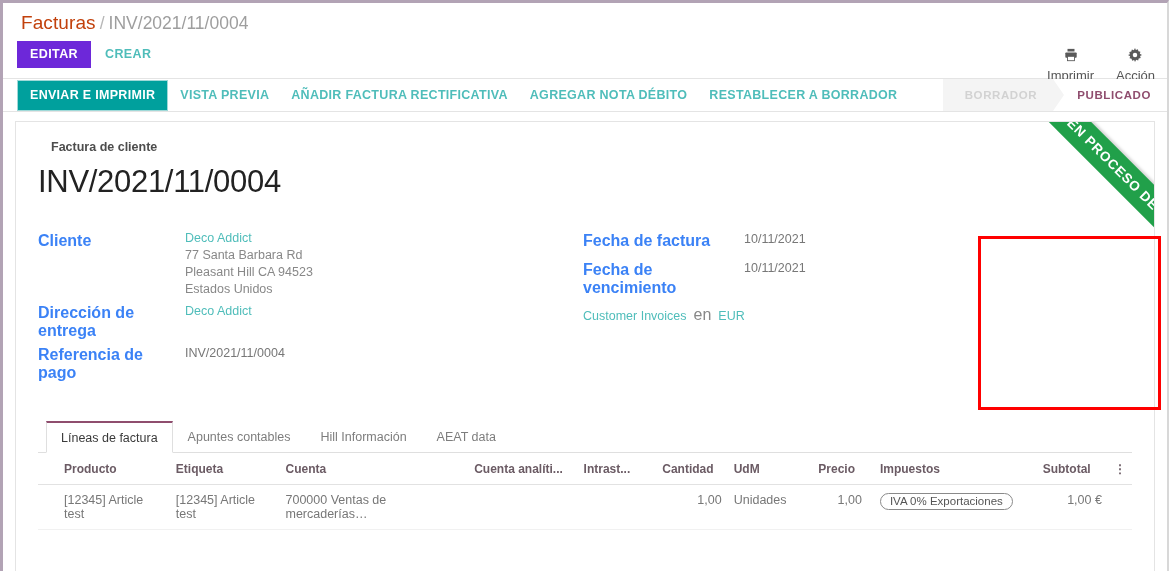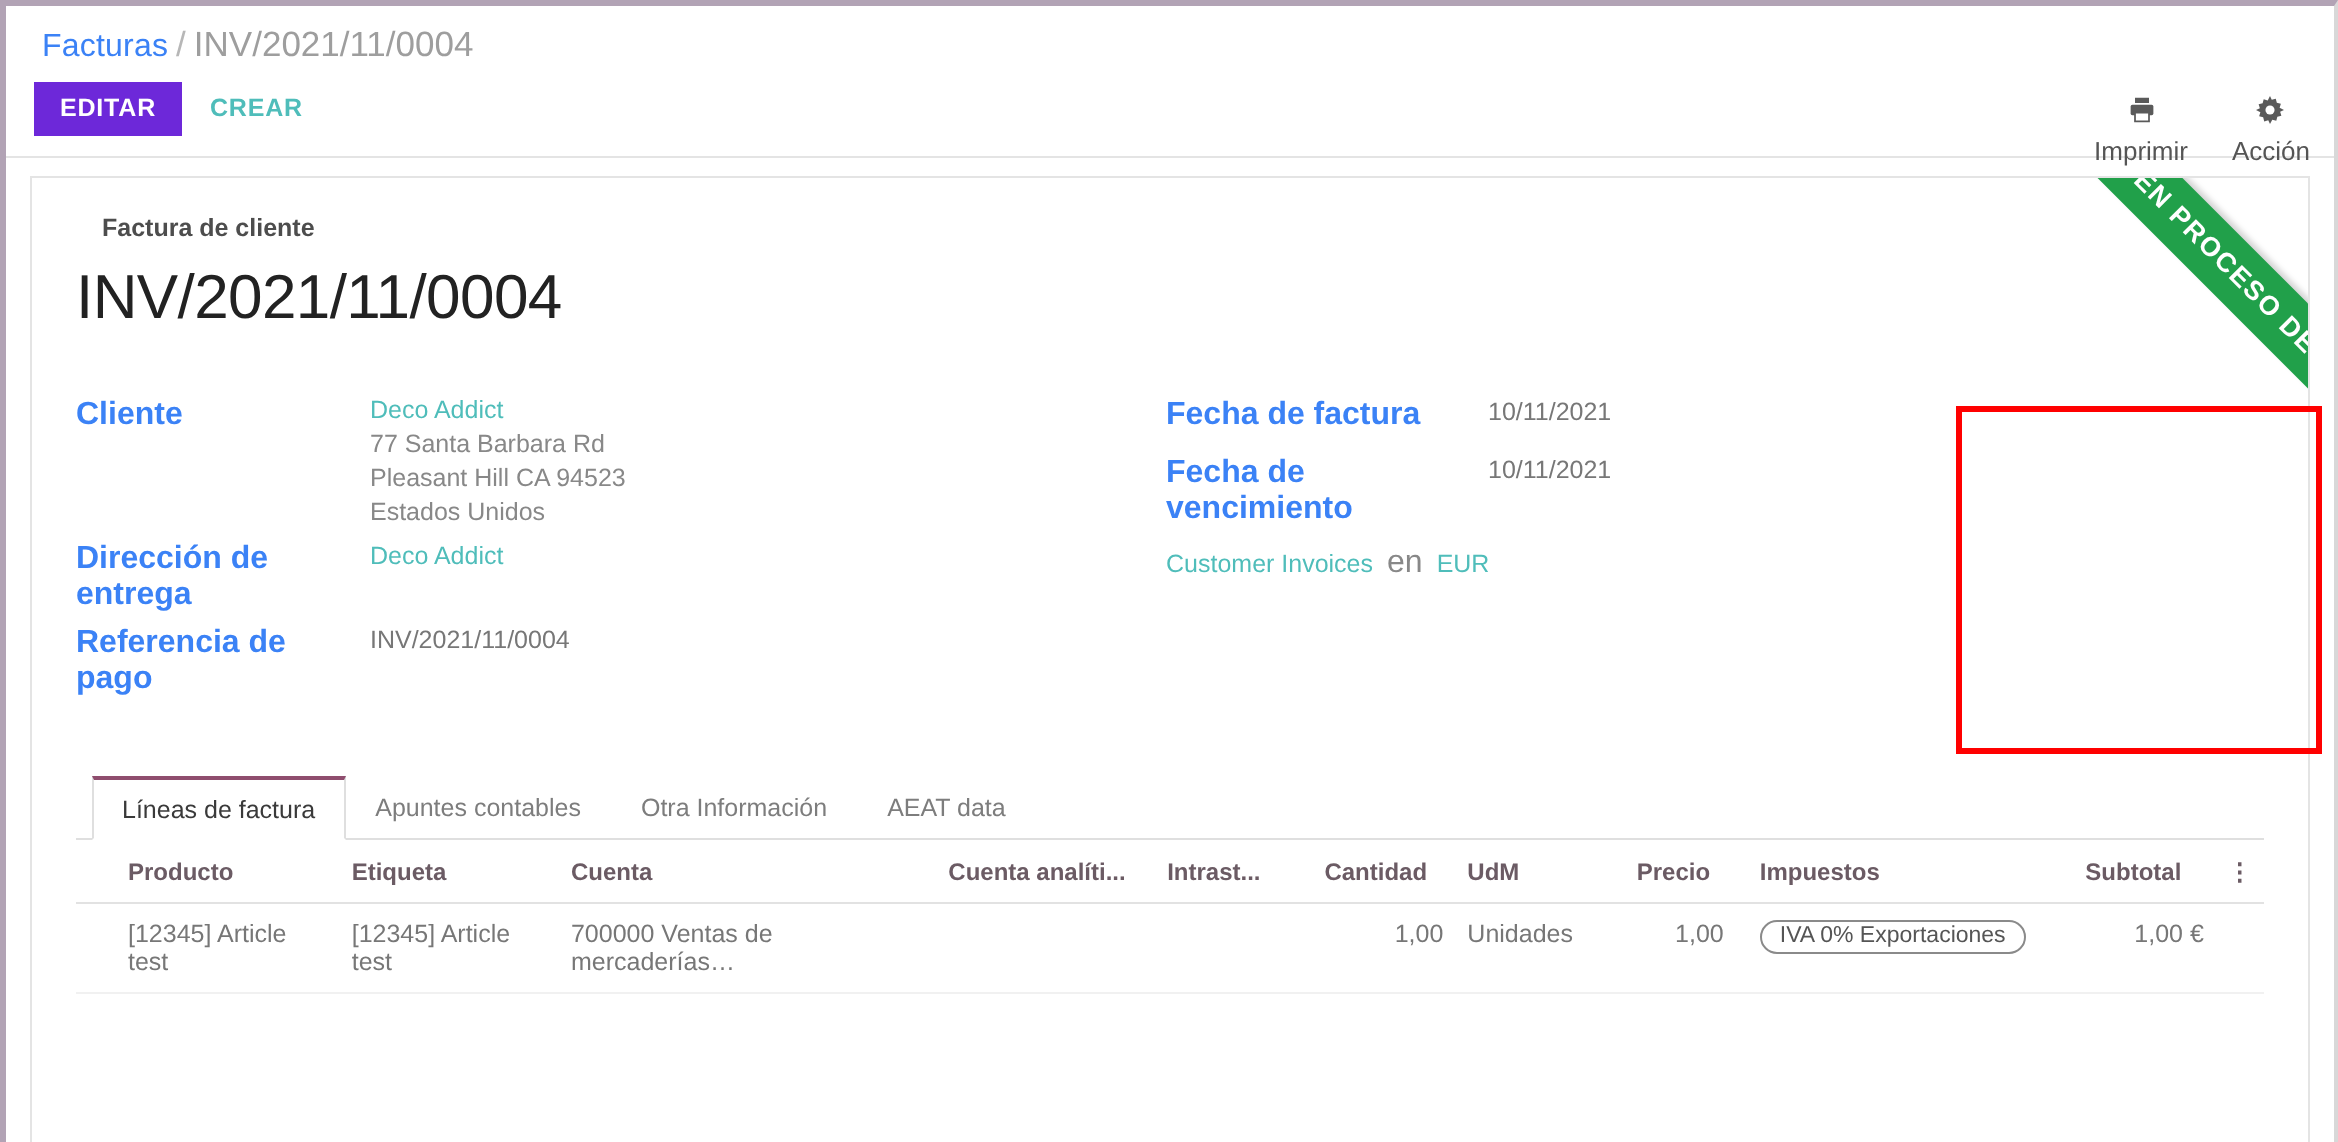--- a/index.html
+++ b/index.html
@@ -17,22 +17,22 @@
     border-left: 3px solid #b2a3b5;
     border-right: 2px solid #d8d8d8;
   }
 
   
   .crumb-row {
     padding: 9px 0 0 18px;
     height: 38px;
   }
   .crumb-main {
-    color: #3b82f6;
-    font-size: 16px;
+    color: #c2410c;
+    font-size: 19px;
     letter-spacing: .1px;
   }
   .crumb-sep { color: #b7b7b7; font-size: 17.5px; padding: 0 4px; }
   .crumb-sub { color: #9e9e9e; font-size: 17.5px; }
 
   
   .ctl-row {
     position: relative;
     height: 38px;
     padding-left: 14px;
@@ -316,20 +316,28 @@
           <svg width="14" height="14" viewBox="0 0 16 16">
               <path d="M8 0l1 2.2 2.3-.7.6 2.3 2.3.6-.7 2.3L16 8l-2.2 1 .7 2.3-2.3.6-.6 2.3-2.3-.7L8 16l-1-2.2-2.3.7-.6-2.3-2.3-.6.7-2.3L0 8l2.2-1L1.5 4.7l2.3-.6.6-2.3L6.7 2.5z" fill="#5a5a5a"></path>
               <circle cx="8" cy="8" r="2.6" fill="#ffffff"></circle>
             </svg>
         </span>
         <span>Acción</span>
       </span>
     </div>
   </div>
 
+  <div class="statusbar">
+    <span class="sb-primary">ENVIAR E IMPRIMIR</span><span class="sb-link">VISTA PREVIA</span><span class="sb-link">AÑADIR FACTURA RECTIFICATIVA</span><span class="sb-link">AGREGAR NOTA DÉBITO</span><span class="sb-link">RESTABLECER A BORRADOR</span>
+
+    <div class="stages">
+      <div class="stage done">BORRADOR</div>
+      <div class="stage current">PUBLICADO</div>
+    </div>
+  </div>
 
   <div class="sheet-wrap">
     <div class="sheet">
 
       <div class="ribbon-clip">
         <div class="ribbon">EN PROCESO DE PAGO</div>
       </div>
 
       <div class="sub-label">Factura de cliente</div>
       <div class="doc-title">INV/2021/11/0004</div>
@@ -372,21 +380,21 @@
               <span class="fval link">EUR</span>
             </div>
           </div>
         </div>
 
       </div>
 
       <div class="tabs">
         <div class="tab active">Líneas de factura</div>
         <div class="tab">Apuntes contables</div>
-        <div class="tab">Otra Información</div>
+        <div class="tab">Hill Información</div>
         <div class="tab">AEAT data</div>
       </div>
 
       <table class="lines">
         <thead>
           <tr>
             <th style="width:135px;padding-left:26px;">Producto</th>
             <th style="width:113px;">Etiqueta</th>
             <th style="width:195px;">Cuenta</th>
             <th style="width:110px;">Cuenta analíti...</th>

